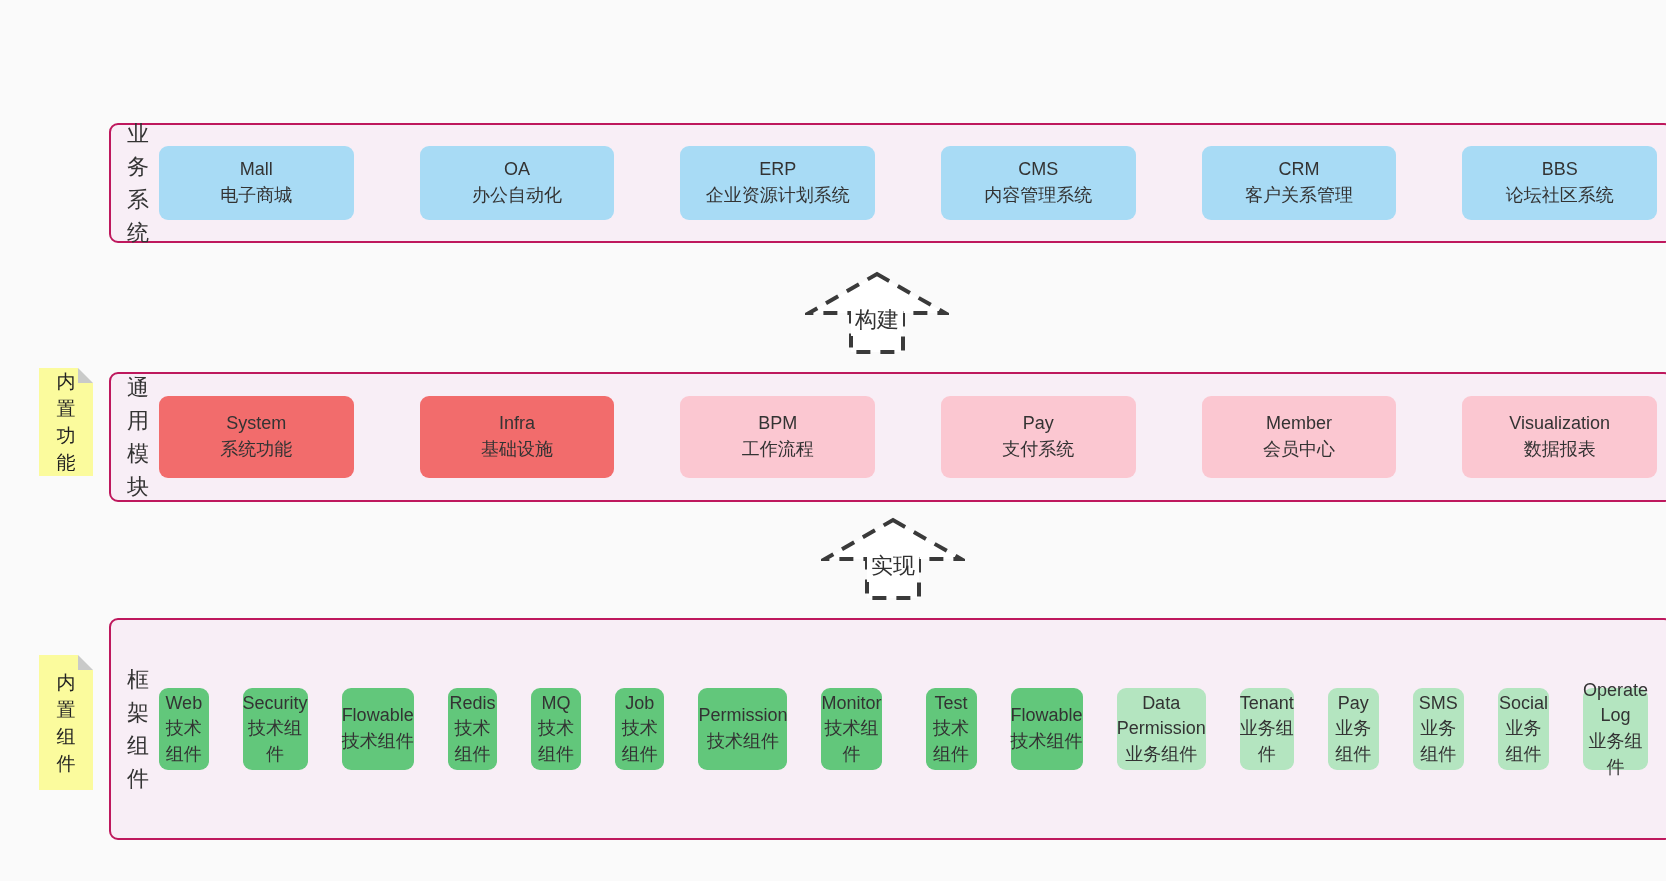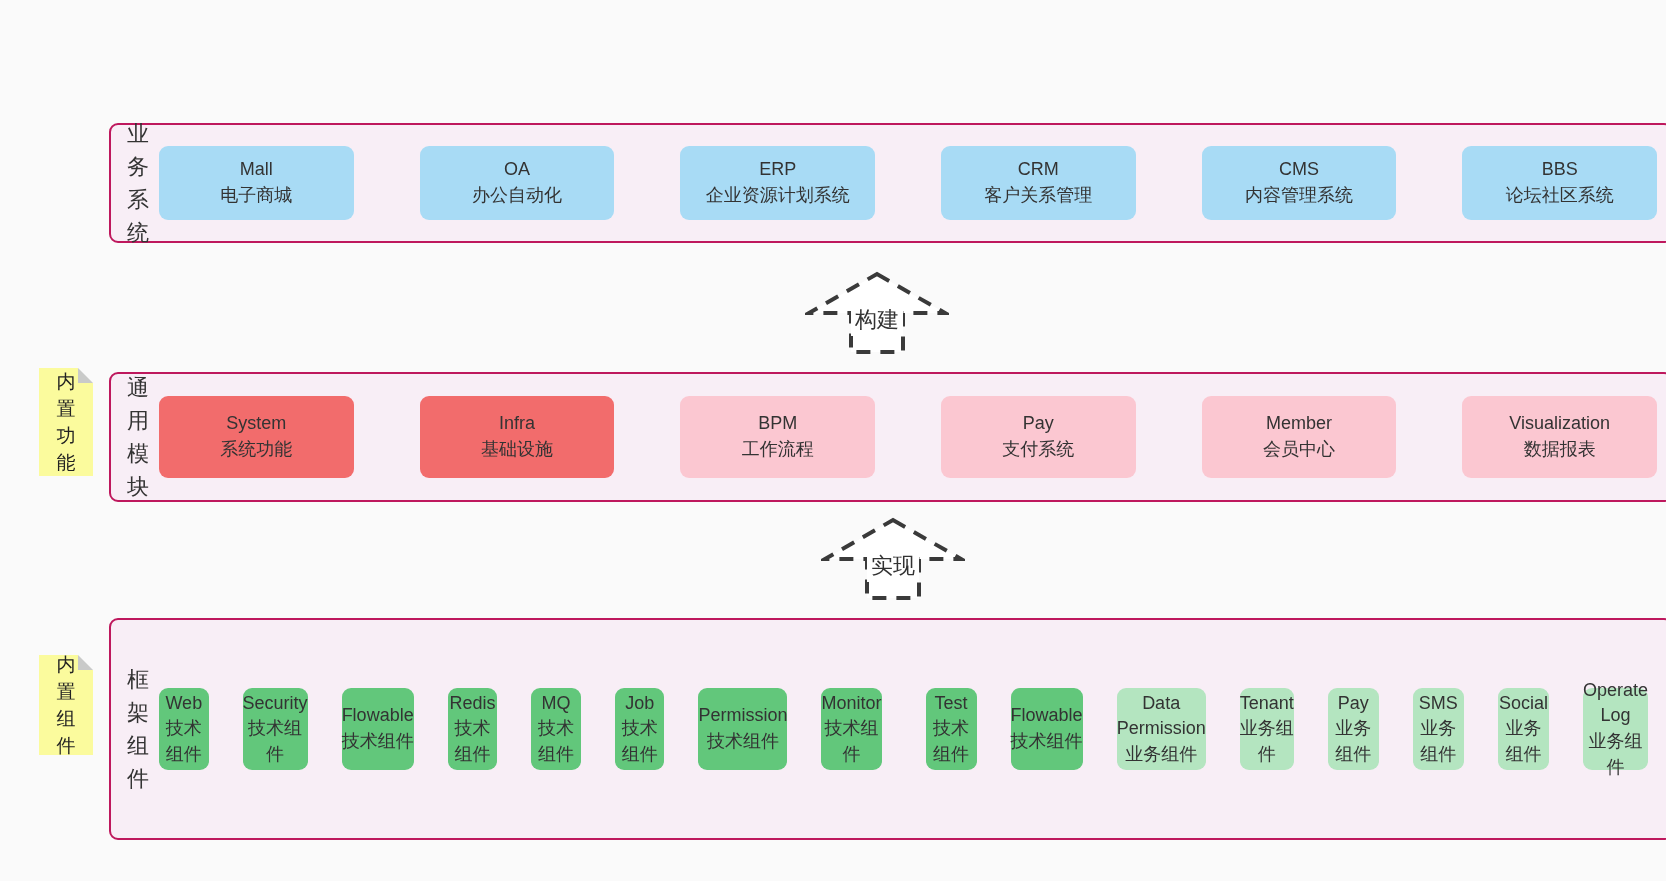--- a/index.html
+++ b/index.html
@@ -56,21 +56,21 @@
   .b-lgreen{ background:#b4e5c0; }
 
   
   .sticky {
     position:absolute; left:39px; width:54px;
     background:#fbfb9d;
     display:flex; align-items:center; justify-content:center;
     z-index:2;
   }
   #sticky-functions  { top:368px; height:108px; }
-  #sticky-components { top:655px; height:100px;justify-content:center; }
+  #sticky-components { top:655px; height:135px;justify-content:center; }
   .sticky::before {
     content:""; position:absolute; top:0; right:0;
     border-style:solid;
     border-width:0 15px 15px 0;
     border-color:#fafafa #fafafa #c9cac9 #c9cac9;
   }
   .sticky-label {
     width:22px;
     font-size:19px; line-height:27px;
     word-break:break-all; text-align:center;
@@ -103,26 +103,26 @@
     </div>
     <div class="box b-blue">
       <div>OA</div>
       <div>办公自动化</div>
     </div>
     <div class="box b-blue">
       <div>ERP</div>
       <div>企业资源计划系统</div>
     </div>
     <div class="box b-blue">
+      <div>CMS</div>
+      <div>内容管理系统</div>
+    </div>
+    <div class="box b-blue">
       <div>CRM</div>
       <div>客户关系管理</div>
-    </div>
-    <div class="box b-blue">
-      <div>CMS</div>
-      <div>内容管理系统</div>
     </div>
     <div class="box b-blue">
       <div>BBS</div>
       <div>论坛社区系统</div>
     </div>
   </div>
 </div>
 
 <div class="arrow" id="arrow-build">
   <svg width="144" height="84" viewBox="0 0 144 84">

